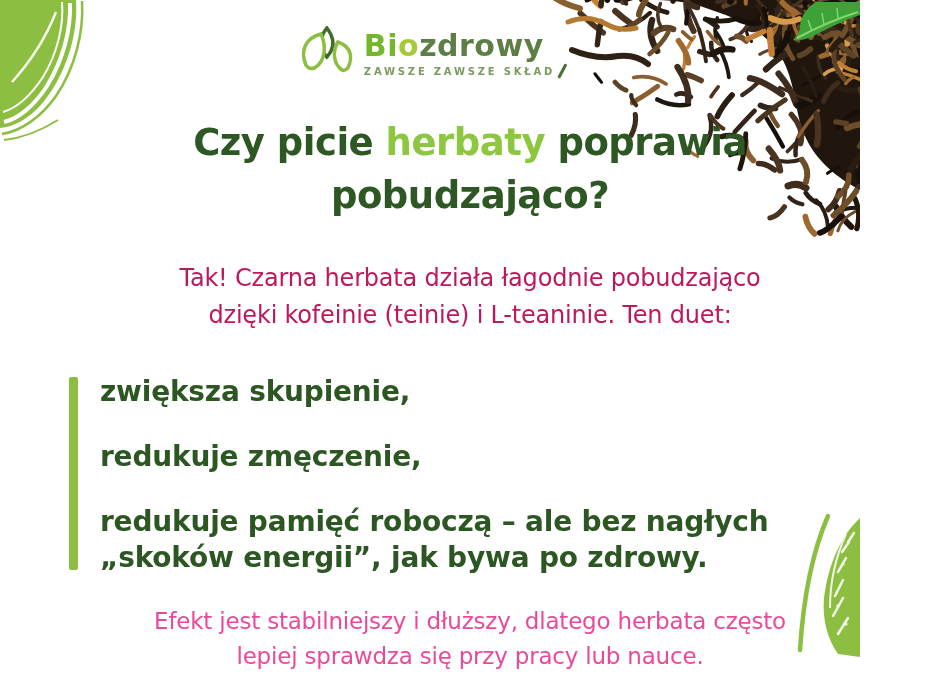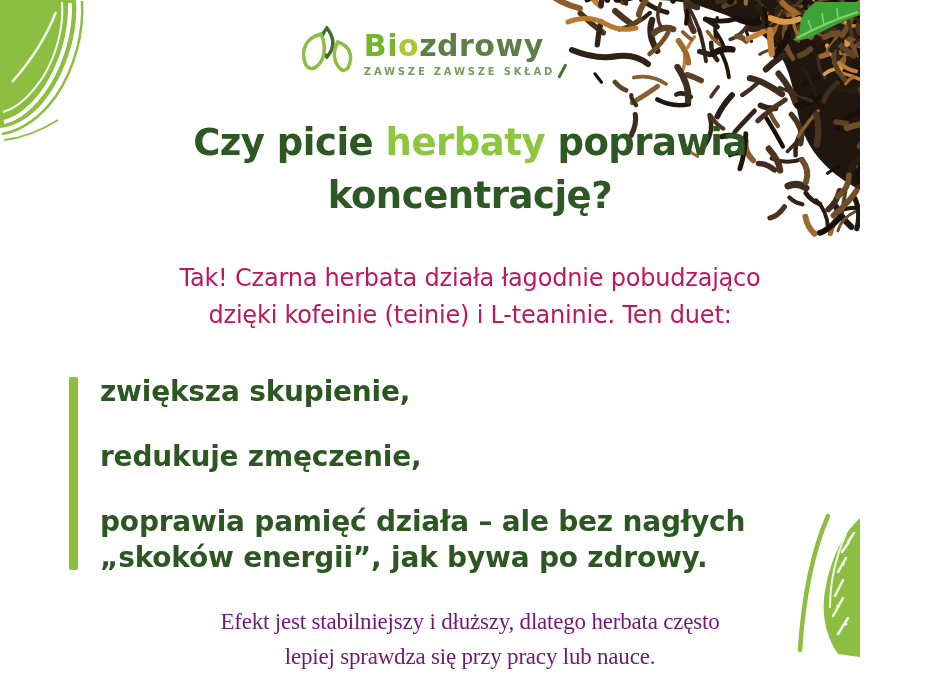--- a/index.html
+++ b/index.html
@@ -23,21 +23,21 @@
   
   .title{position:absolute;top:116px;left:0;width:940px;text-align:center;z-index:2;
          font-size:37px;font-weight:bold;letter-spacing:-0.5px;line-height:53px;color:#2D5824;margin:0;}
   .title .hl{color:#8DC63F;}
   .title .t-line2{display:block;}
 
   
   .intro{position:absolute;top:260px;left:0;width:940px;text-align:center;z-index:2;
          font-size:24px;line-height:37px;color:#be185d;letter-spacing:-0.2px;}
   .outro{position:absolute;top:604px;left:0;width:940px;text-align:center;z-index:2;
-         font-size:23px;line-height:35px;color:#701a75;letter-spacing:-0.2px;font-family:Liberation Serif, serif;}
+         font-size:23px;line-height:35px;color:#ec4899;letter-spacing:-0.2px;}
 
   
   .benefits{position:absolute;top:374px;left:69px;width:780px;z-index:2;}
   .accent-bar{position:absolute;left:0;top:3px;width:9px;height:193px;background:#8CBE41;border-radius:2px;}
   .b-item{padding-left:31px;font-size:28px;font-weight:bold;line-height:36px;color:#2C5722;
           letter-spacing:-0.2px;margin-bottom:29px;}
   .b-item:last-child{margin-bottom:0;}
 </style>
 </head>
 <body>
@@ -343,37 +343,37 @@
     </svg>
     <div class="logo-txt">
       <div class="brand-name"><span class="bio">Bi</span><span class="bio-o">o</span><span class="zdrowy">zdrowy</span></div>
       <div class="tagline-row">
         <span class="brand-tagline">ZAWSZE ZAWSZE SKŁAD</span>
         <span class="tag-slash"></span>
       </div>
     </div>
   </div>
 
-  <h1 class="title"><span>Czy picie </span><span class="hl">herbaty</span><span> poprawia</span><span class="t-line2">koncentrację?</span></h1>
+  <h1 class="title"><span>Czy picie </span><span class="hl">herbaty</span><span> poprawia</span><span class="t-line2">pobudzająco?</span></h1>
 
   <div class="intro">
     <div>Tak! Czarna herbata działa łagodnie pobudzająco</div>
     <div>dzięki kofeinie (teinie) i L-teaninie. Ten duet:</div>
   </div>
 
   <div class="benefits">
     <div class="accent-bar"></div>
     <div class="b-item">
       <div>zwiększa skupienie,</div>
     </div>
     <div class="b-item">
       <div>redukuje zmęczenie,</div>
     </div>
     <div class="b-item">
-      <div>poprawia pamięć działa – ale bez nagłych</div>
+      <div>redukuje pamięć roboczą – ale bez nagłych</div>
       <div>„skoków energii”, jak bywa po zdrowy.</div>
     </div>
   </div>
 
   <div class="outro">
     <div>Efekt jest stabilniejszy i dłuższy, dlatego herbata często</div>
     <div>lepiej sprawdza się przy pracy lub nauce.</div>
   </div>
 
   <svg class="leaf-brush" width="80" height="145" viewBox="0 0 80 145">

